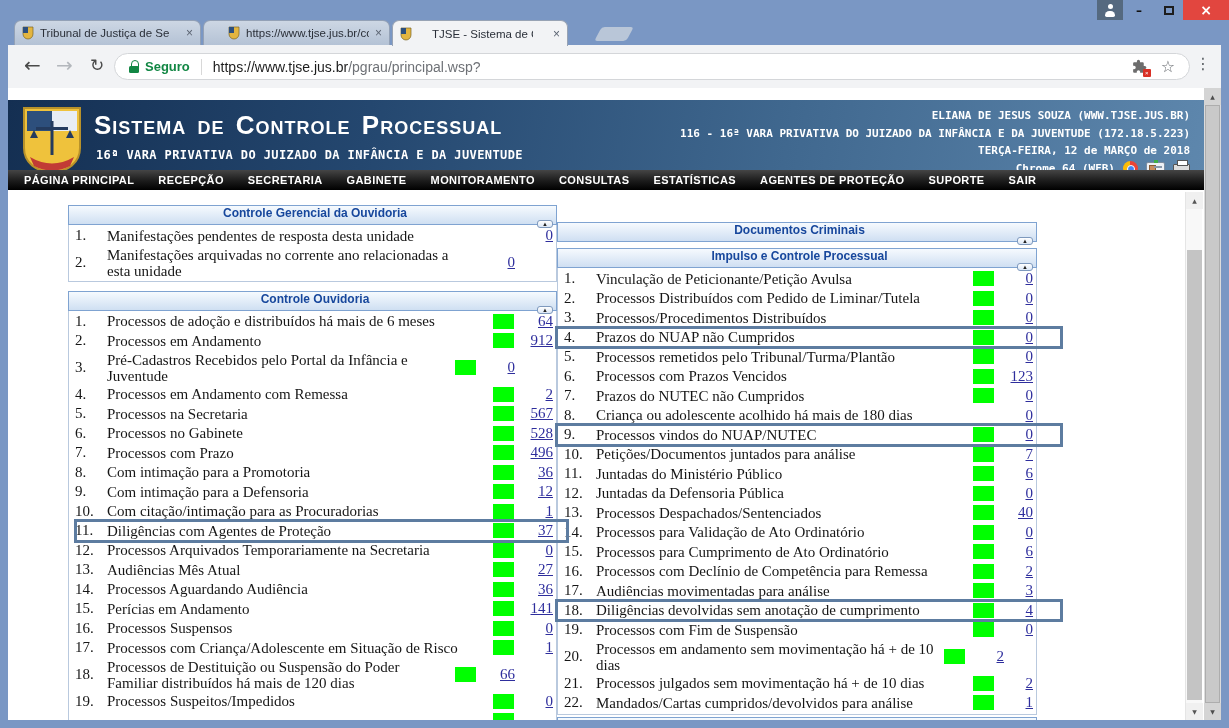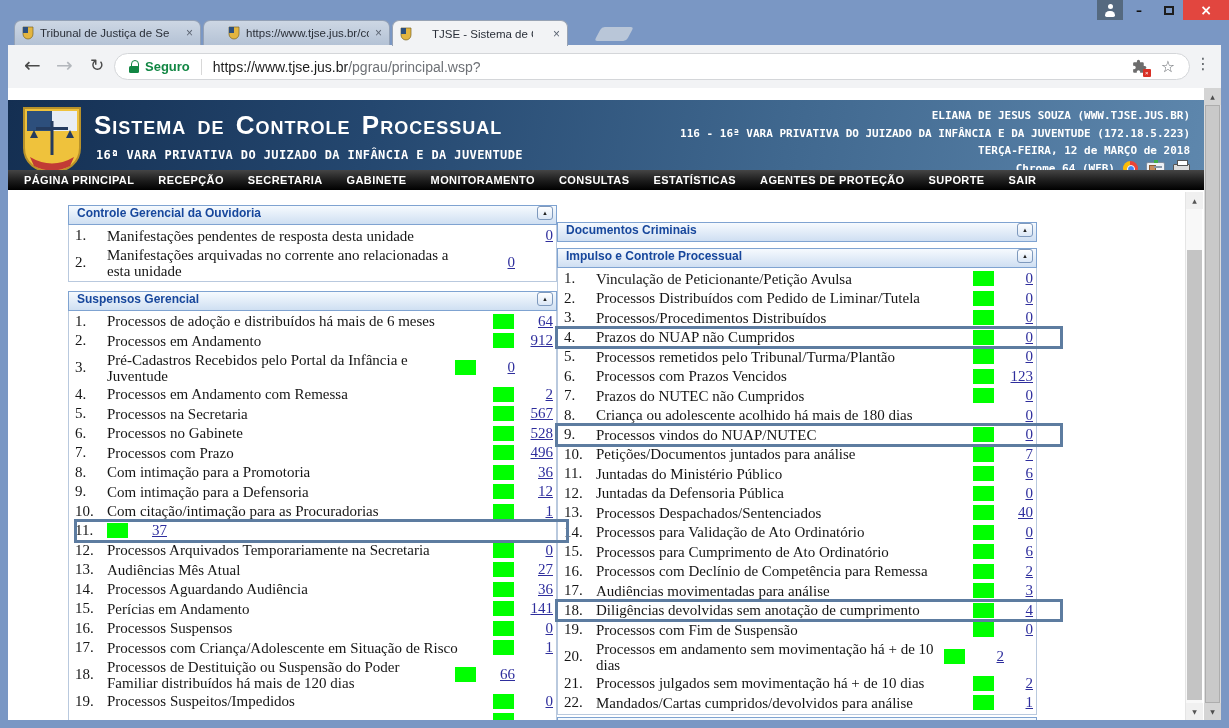--- a/index.html
+++ b/index.html
@@ -78,23 +78,23 @@
   .menu-bar { position:absolute; top:82px; left:0; width:100%; height:20px;
               background:linear-gradient(#454545,#1b1b1b 55%,#000); white-space:nowrap; padding-left:4px; }
   .menu-item { display:inline-block; padding:0 12px; font:bold 11px "Liberation Sans",sans-serif;
                letter-spacing:.4px; color:#fff; line-height:20px; }
 
   .content { position:absolute; top:102px; left:0; width:1196px; height:530px; background:#fff; overflow:hidden; }
   .col-left  { position:absolute; left:60px;  top:15px; width:489px; }
   .col-right { position:absolute; left:549px; top:32px; width:480px; }
 
   .panel { margin-bottom:9px; }
-  .panel-header { display:flex; height:20px; border:1px solid #7fa3d1;
+  .panel-header { display:flex; align-items:center; height:20px; border:1px solid #7fa3d1;
                   background:linear-gradient(#f6fafe,#cfdff2); font:bold 12px "Liberation Sans",sans-serif;
-                  color:#17479c; padding:0 3px 0 8px; }
+                  color:#17479c; padding:0 3px 0 8px;flex-direction:column; }
   .collapse-btn { margin-left:auto; width:16px; height:14px; border:1px solid #7e99bd; border-radius:3px;
                   background:linear-gradient(#fff,#dbe7f6); display:flex; align-items:center; justify-content:center;
                   font-size:6px; color:#222; }
   .panel-body { border:1px solid #b9c9de; border-top:none; padding:1px 0; background:#fff; }
 
   .row { display:flex; align-items:center; min-height:19.5px; position:relative;
          font-family:"Liberation Serif",serif; font-size:15px; color:#161616; padding-right:3px; }
   .row .num   { flex:0 0 38px; padding-left:6px; }
   .row .label { flex:1; line-height:16px; padding:1px 2px 1px 0; }
   .row.tall { min-height:32.5px; }
@@ -227,21 +227,21 @@
             <div class="row tall">
               <span class="num">2.</span>
               <span class="label">Manifestações arquivadas no corrente ano relacionadas a esta unidade</span>
               <span class="green off"></span>
               <a class="val">0</a>
             </div>
           </div>
       </div>
       <div class="panel">
         <div class="panel-header">
-          <span>Suspensos Gerencial</span>
+          <span>Controle Ouvidoria</span>
           <span class="collapse-btn">▲</span>
         </div>
         <div class="panel-body" id="gerencial-rows">
             <div class="row">
               <span class="num">1.</span>
               <span class="label">Processos de adoção e distribuídos há mais de 6 meses</span>
               <span class="green"></span>
               <a class="val">64</a>
             </div>
             <div class="row">
@@ -293,20 +293,21 @@
               <a class="val">12</a>
             </div>
             <div class="row">
               <span class="num">10.</span>
               <span class="label">Com citação/intimação para as Procuradorias</span>
               <span class="green"></span>
               <a class="val">1</a>
             </div>
             <div class="row hl">
               <span class="num">11.</span>
+              <span class="label">Diligências com Agentes de Proteção</span>
               <span class="green"></span>
               <a class="val">37</a>
             </div>
             <div class="row">
               <span class="num">12.</span>
               <span class="label">Processos Arquivados Temporariamente na Secretaria</span>
               <span class="green"></span>
               <a class="val">0</a>
             </div>
             <div class="row">

